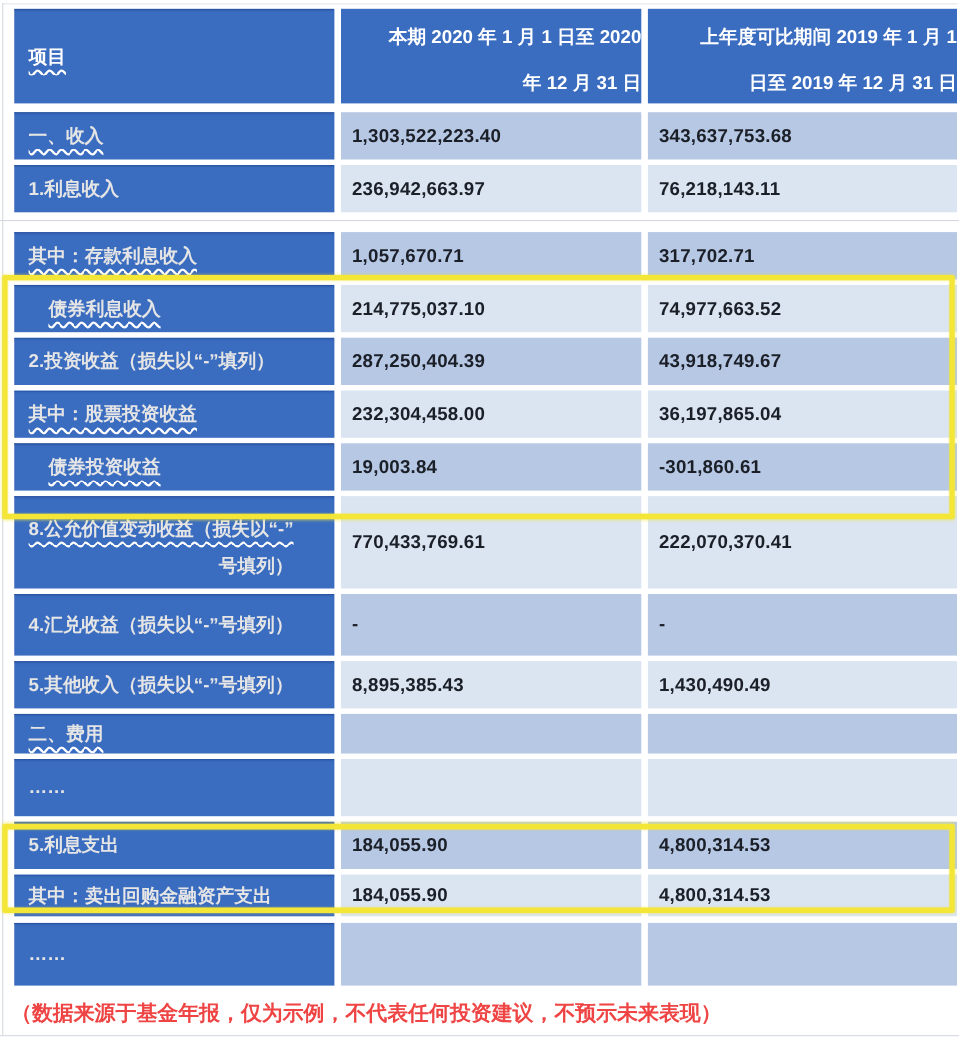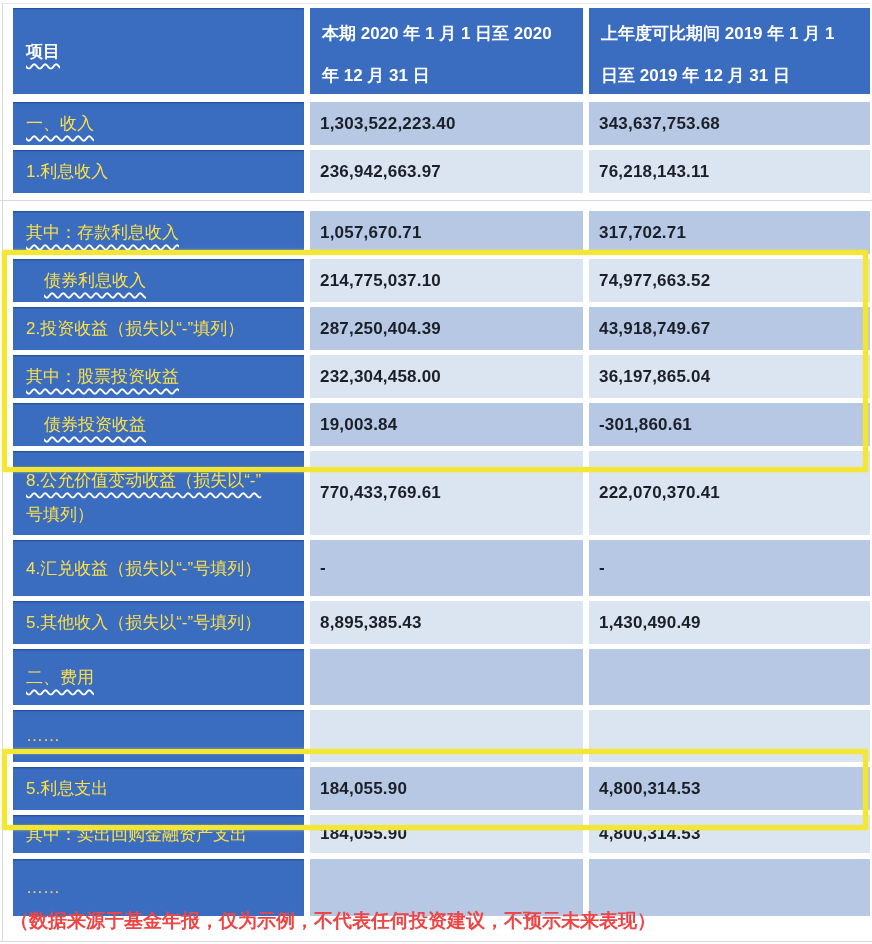--- a/index.html
+++ b/index.html
@@ -32,26 +32,27 @@
     display: flex;
     gap: 6px;
     height: 43px;
     margin-bottom: 5px;
   }
   .cell {
     box-sizing: border-box;
     display: flex;
     align-items: center;
     overflow: hidden;
+    text-align: right;
   }
   .label {
     width: 291px;
     background: var(--label_blue);
-    color: #fde047;
-    font-weight: 400;
+    color: #e5e5e5;
+    font-weight: 700;
     font-size: 17px;
     padding-left: 13px;
     box-shadow: inset 0 2px 2px -1px rgba(20,50,120,.55);
   }
   .label.indent { padding-left: 31px; }
   .val {
     font-weight: 700;
     font-size: 17px;
     color: var(--text_dark);
     padding-left: 10px;
@@ -59,21 +60,21 @@
   }
   .c2 { width: 273px; }
   .c3 { width: 281px; }
   .rows .row:nth-child(odd)  .val { background: var(--cell_dark); }
   .rows .row:nth-child(even) .val { background: var(--cell_light); }
 
   
   .rows .row:nth-child(2)  { margin-bottom: 18px; }
   .rows .row:nth-child(8)  { height: 84px; }
   .rows .row:nth-child(9)  { height: 56px; }
-  .rows .row:nth-child(11) { height: 56px; }
+  .rows .row:nth-child(11) { height: 36px; }
   .rows .row:nth-child(12) { height: 52px; }
   .rows .row:nth-child(14) { height: 38px; margin-bottom: 6px; }
   .rows .row:nth-child(15) { height: 57px; margin-bottom: 0; }
 
   
   #thead { height: 86px; margin-bottom: 8px; }
   #thead .cell { background: var(--label_blue); color: #fff; font-weight: 700; font-size: 17px; }
   #thead .hval {
     display: block;
     padding: 5px 0 0 12px;

